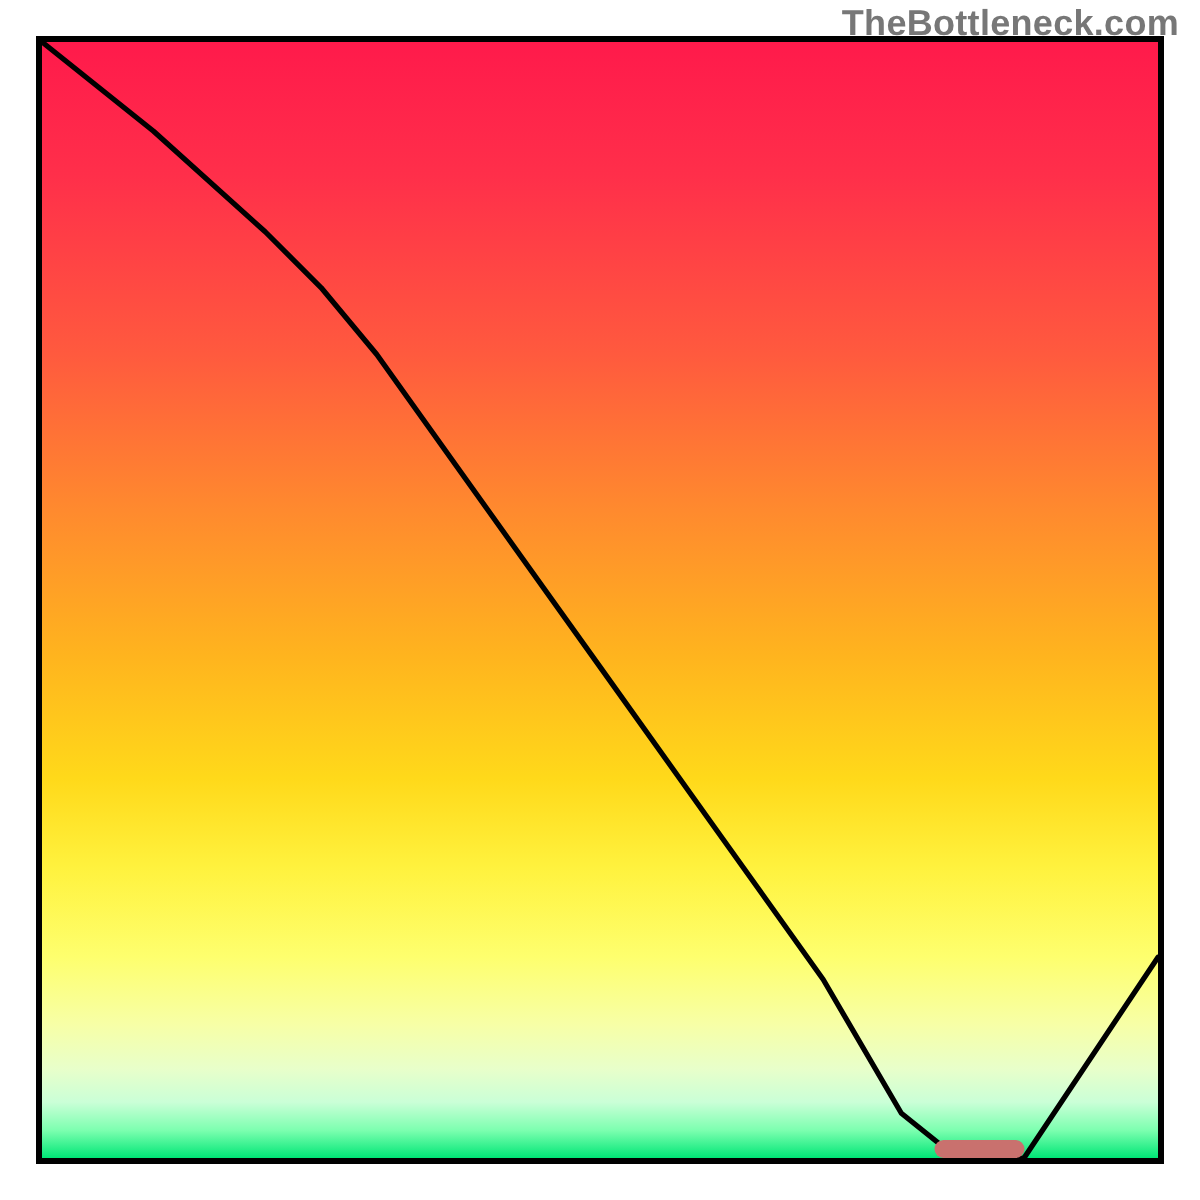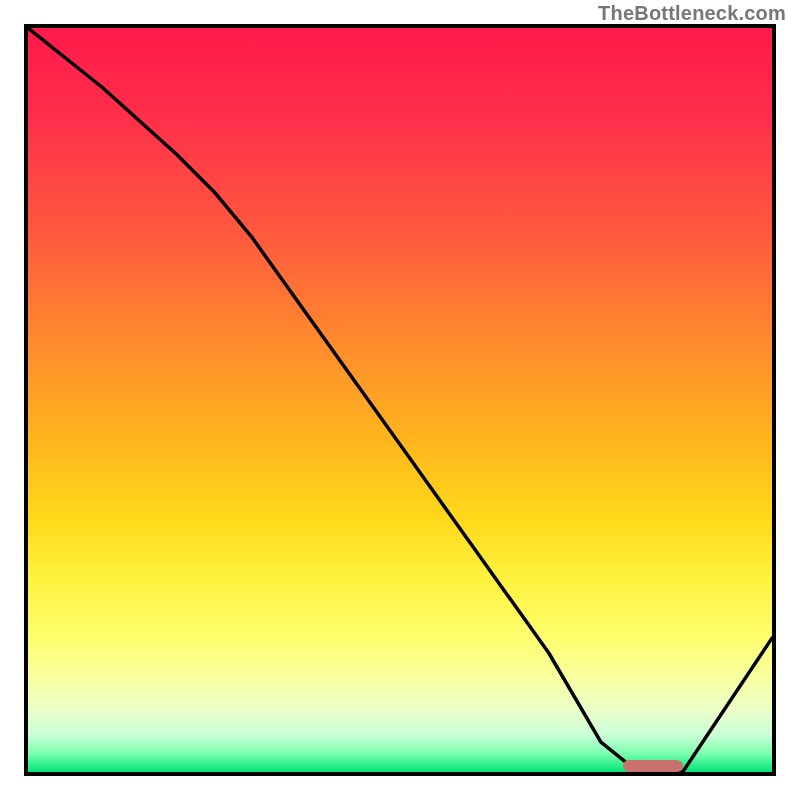--- a/index.html
+++ b/index.html
@@ -13,21 +13,21 @@
   }
   .wrap {
     position: relative;
     width: 800px;
     height: 800px;
   }
   .attribution {
     position: absolute;
     top: 2px;
     right: 14px;
-    font-size: 20px;
+    font-size: 24px;
     font-weight: 600;
     color: #777777;
     letter-spacing: 0.2px;
     user-select: none;
   }
   .plot {
     position: absolute;
     top: 24px;
     left: 24px;
     width: 752px;

